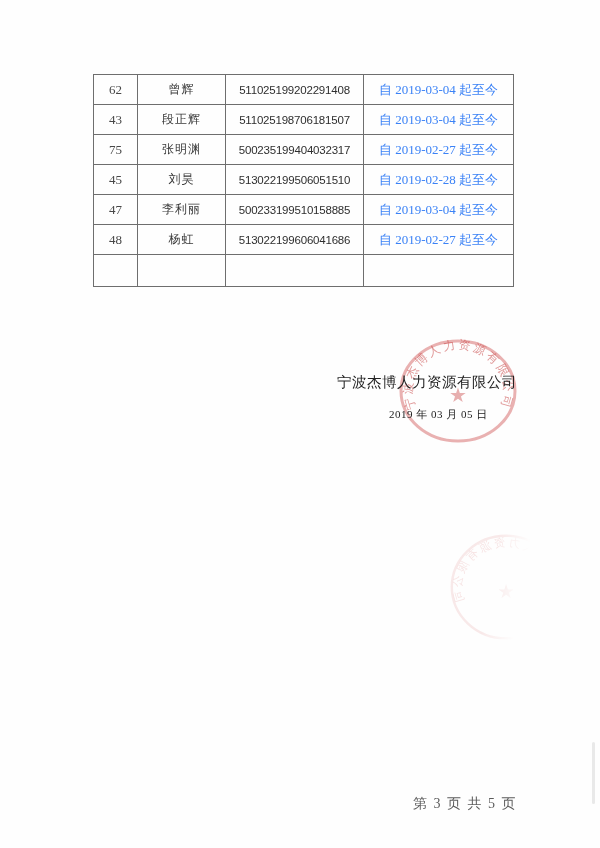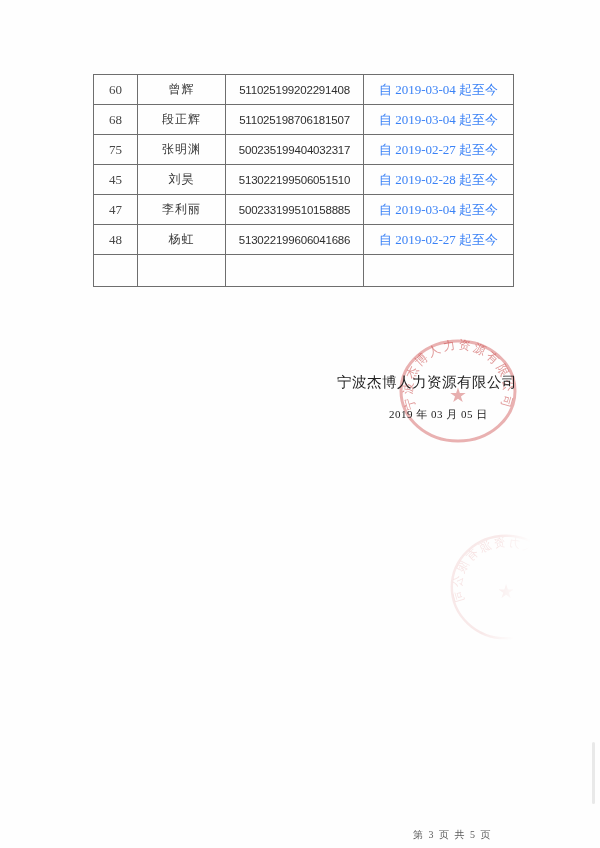--- a/index.html
+++ b/index.html
@@ -41,21 +41,21 @@
     font-size:14.5px; letter-spacing:0.5px; color:#232323;
   }
   .sign-date {
     position:absolute; left:389px; top:407px;
     font-size:11px; letter-spacing:0.5px; color:#232323;
   }
 
   
   .page-footer {
     position:absolute; left:413px; top:795px;
-    font-size:10px; letter-spacing:1.5px; color:#5b5b5b;margin-top:33px;
+    font-size:14px; letter-spacing:1.5px; color:#5b5b5b;
   }
 
   
   .seal {
     position:absolute; left:396px; top:336px;
     width:124px; height:112px;
     pointer-events:none;
   }
   .seal svg { display:block; }
   .seal-ring { fill:none; stroke:rgba(203,62,62,0.40); stroke-width:3; }
@@ -95,27 +95,27 @@
 
   <table class="roster">
     <colgroup>
       <col class="c-no">
         <col class="c-name">
         <col class="c-id">
         <col class="c-period">
     </colgroup>
     <tbody id="roster-body">
         <tr>
-          <td class="col-no">60</td>
+          <td class="col-no">62</td>
           <td class="col-name">曾辉</td>
           <td class="col-id">511025199202291408</td>
           <td class="col-period">自 2019-03-04 起至今</td>
         </tr>
         <tr>
-          <td class="col-no">68</td>
+          <td class="col-no">43</td>
           <td class="col-name">段正辉</td>
           <td class="col-id">511025198706181507</td>
           <td class="col-period">自 2019-03-04 起至今</td>
         </tr>
         <tr>
           <td class="col-no">75</td>
           <td class="col-name">张明渊</td>
           <td class="col-id">500235199404032317</td>
           <td class="col-period">自 2019-02-27 起至今</td>
         </tr>

